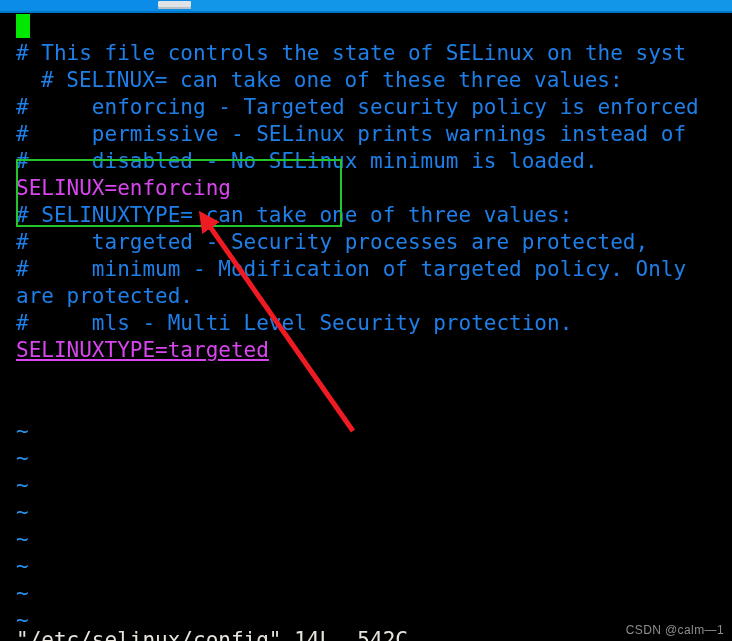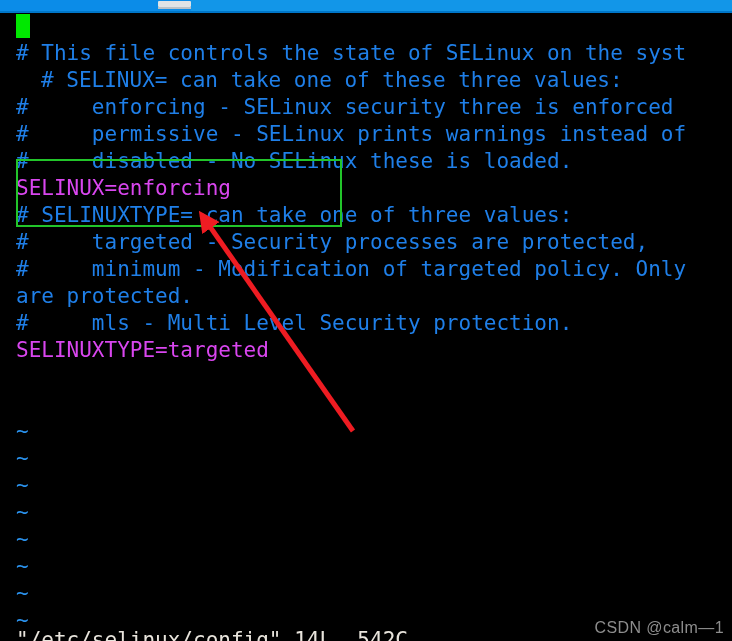--- a/index.html
+++ b/index.html
@@ -135,21 +135,21 @@
     font-size: 21px;
     color: #e8e4dc;
   }
 
   
   #watermark {
     position: absolute;
     right: 8px;
     bottom: 4px;
     font-family: "Liberation Sans", sans-serif;
-    font-size: 16px;
+    font-size: 12px;
     color: #8d8d8d;
     letter-spacing: 0.4px;
     white-space: pre;
   }
 </style>
 </head>
 <body>
 
 <div id="titlebar">
   <div class="tab-left-block"></div>
@@ -159,30 +159,30 @@
   <div class="underline"></div>
 </div>
 
 <div id="terminal" style="background: rgb(0, 0, 0);">
 
   <div class="cursor-block" style="background: rgb(0, 232, 0);"></div>
 
   <div id="code-lines">
       <div class="code-line" style="top: 27px;"># This file controls the state of SELinux on the syst</div>
       <div class="code-line" style="top: 54px; padding-left: 25px;"># SELINUX= can take one of these three values:</div>
-      <div class="code-line" style="top: 81px;">#     enforcing - SELinux security three is enforced</div>
+      <div class="code-line" style="top: 81px;">#     enforcing - Targeted security policy is enforced</div>
       <div class="code-line" style="top: 108px; text-align: center;">#     permissive - SELinux prints warnings instead of</div>
-      <div class="code-line" style="top: 135px;">#     disabled - No SELinux these is loaded.</div>
+      <div class="code-line" style="top: 135px;">#     disabled - No SELinux minimum is loaded.</div>
       <div class="code-line setting" style="top: 162px;">SELINUX=enforcing</div>
       <div class="code-line" style="top: 189px;"># SELINUXTYPE= can take one of three values:</div>
       <div class="code-line" style="top: 216px;">#     targeted - Security processes are protected,</div>
       <div class="code-line" style="top: 243px;">#     minimum - Modification of targeted policy. Only</div>
       <div class="code-line" style="top: 270px;">are protected.</div>
       <div class="code-line" style="top: 297px;">#     mls - Multi Level Security protection.</div>
-      <div class="code-line setting" style="top: 324px;">SELINUXTYPE=targeted</div>
+      <div class="code-line setting" style="top: 324px; text-decoration: underline;">SELINUXTYPE=targeted</div>
     </div>
 
   <div id="tilde-lines">
       <div class="code-line tilde" style="top: 405px;">~</div>
       <div class="code-line tilde" style="top: 432px;">~</div>
       <div class="code-line tilde" style="top: 459px;">~</div>
       <div class="code-line tilde" style="top: 486px;">~</div>
       <div class="code-line tilde" style="top: 513px;">~</div>
       <div class="code-line tilde" style="top: 540px;">~</div>
       <div class="code-line tilde" style="top: 567px;">~</div>

